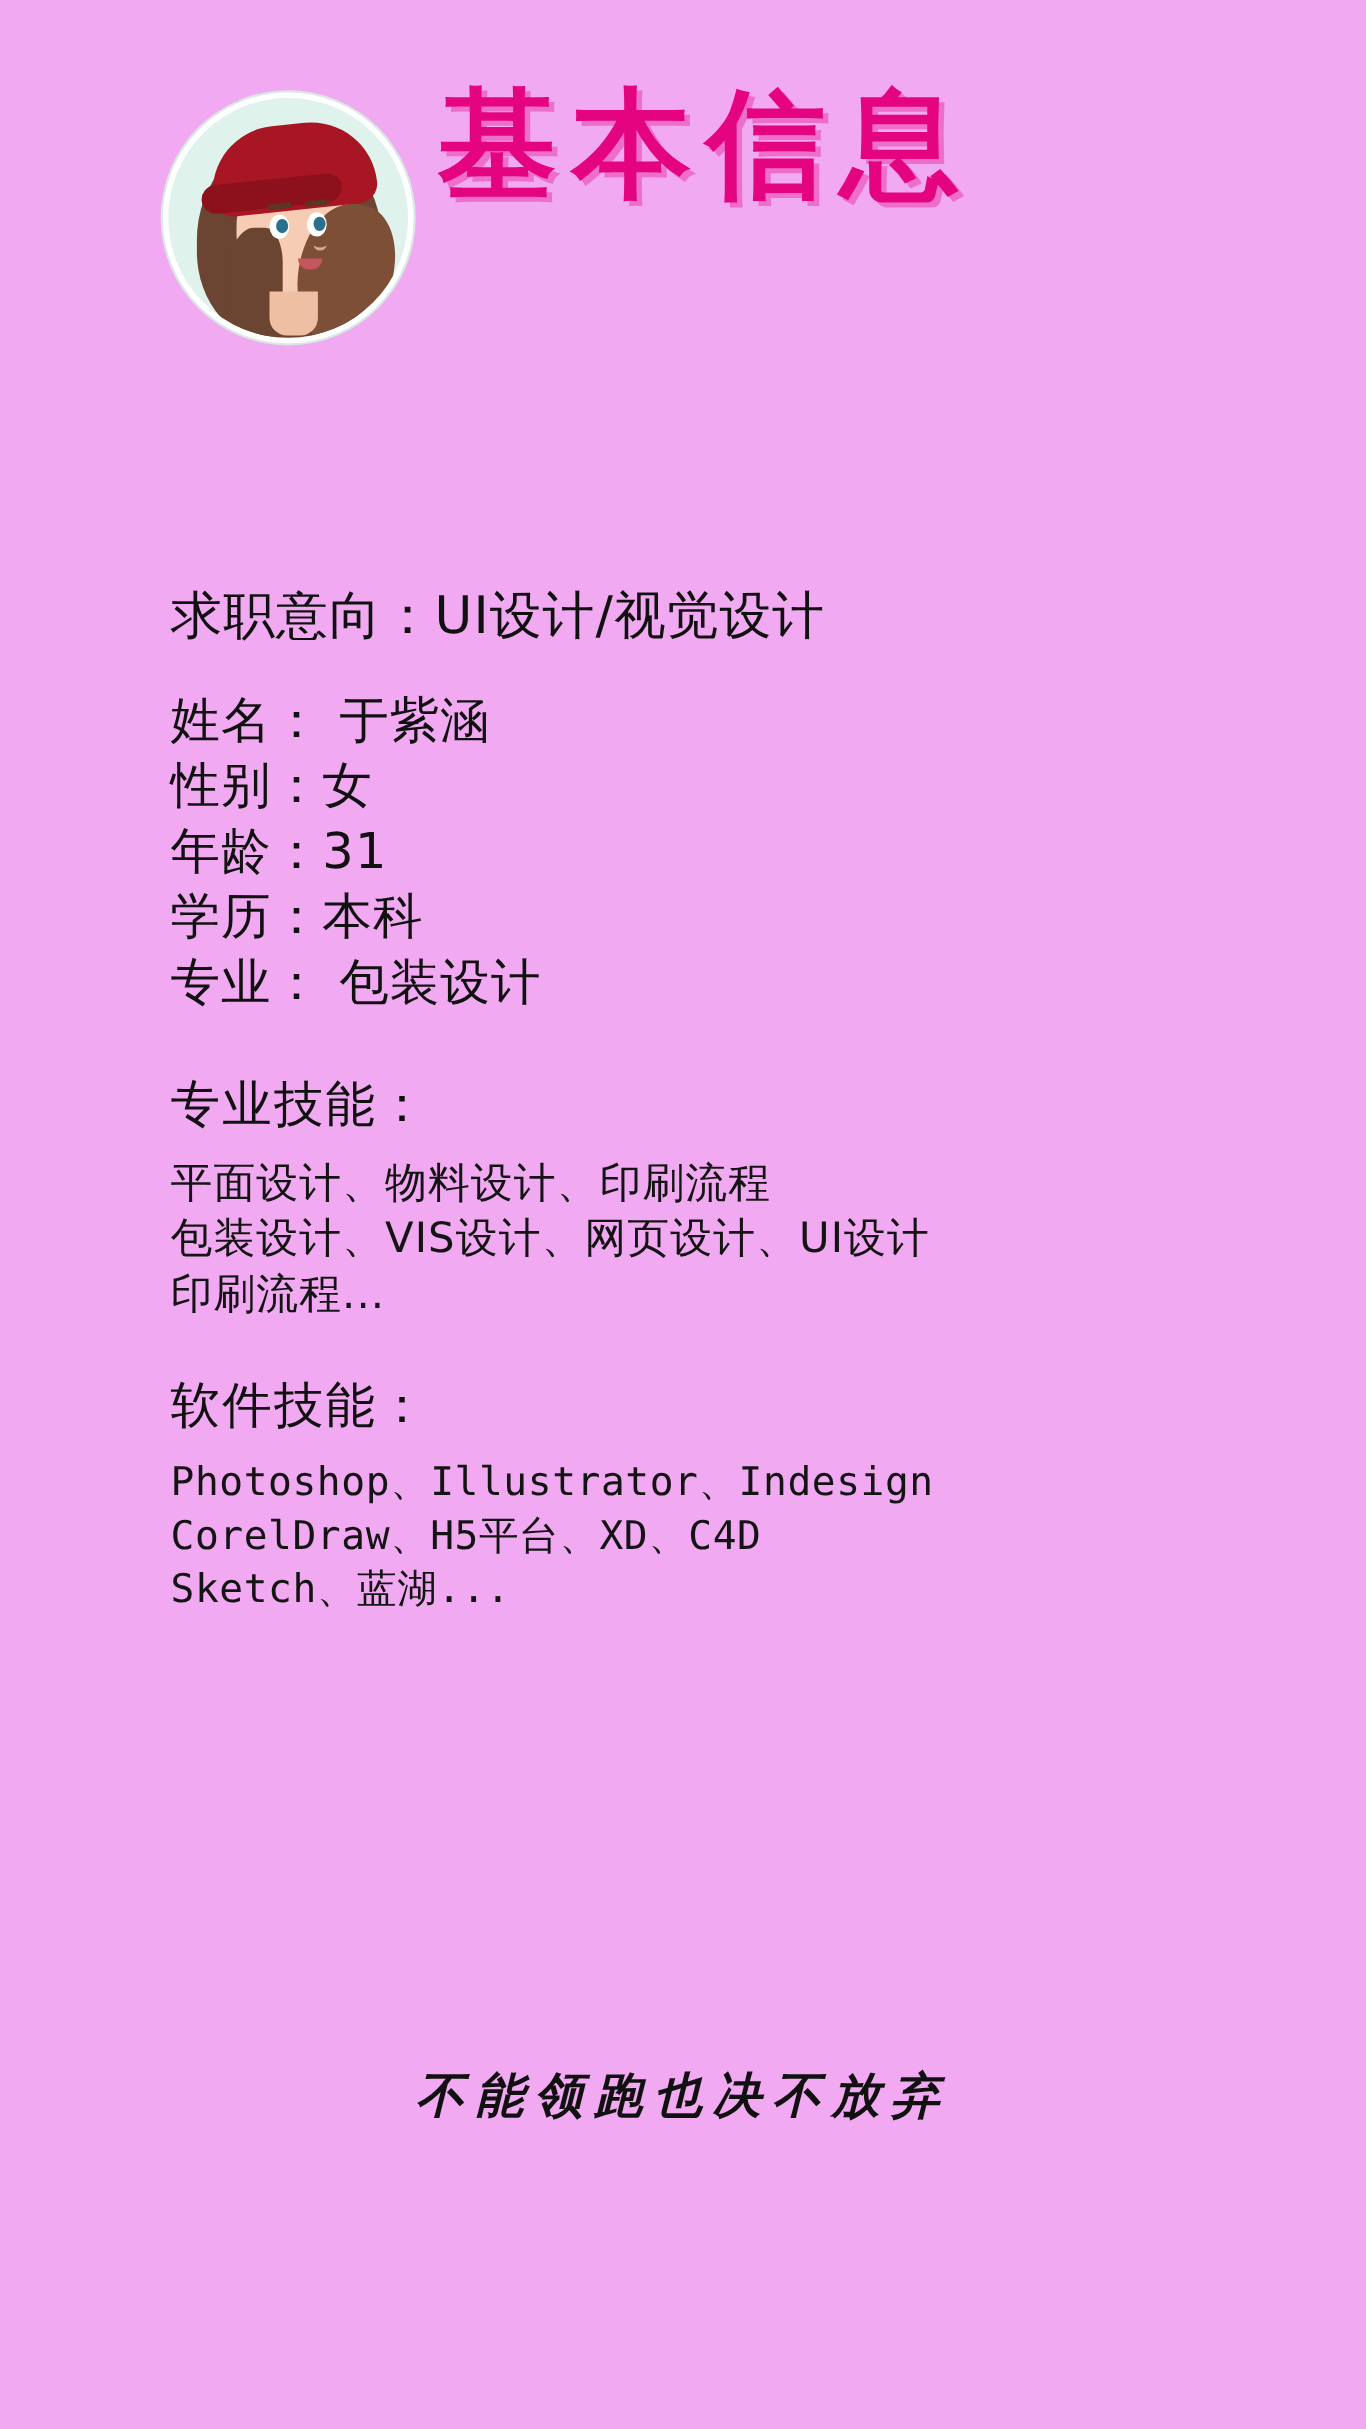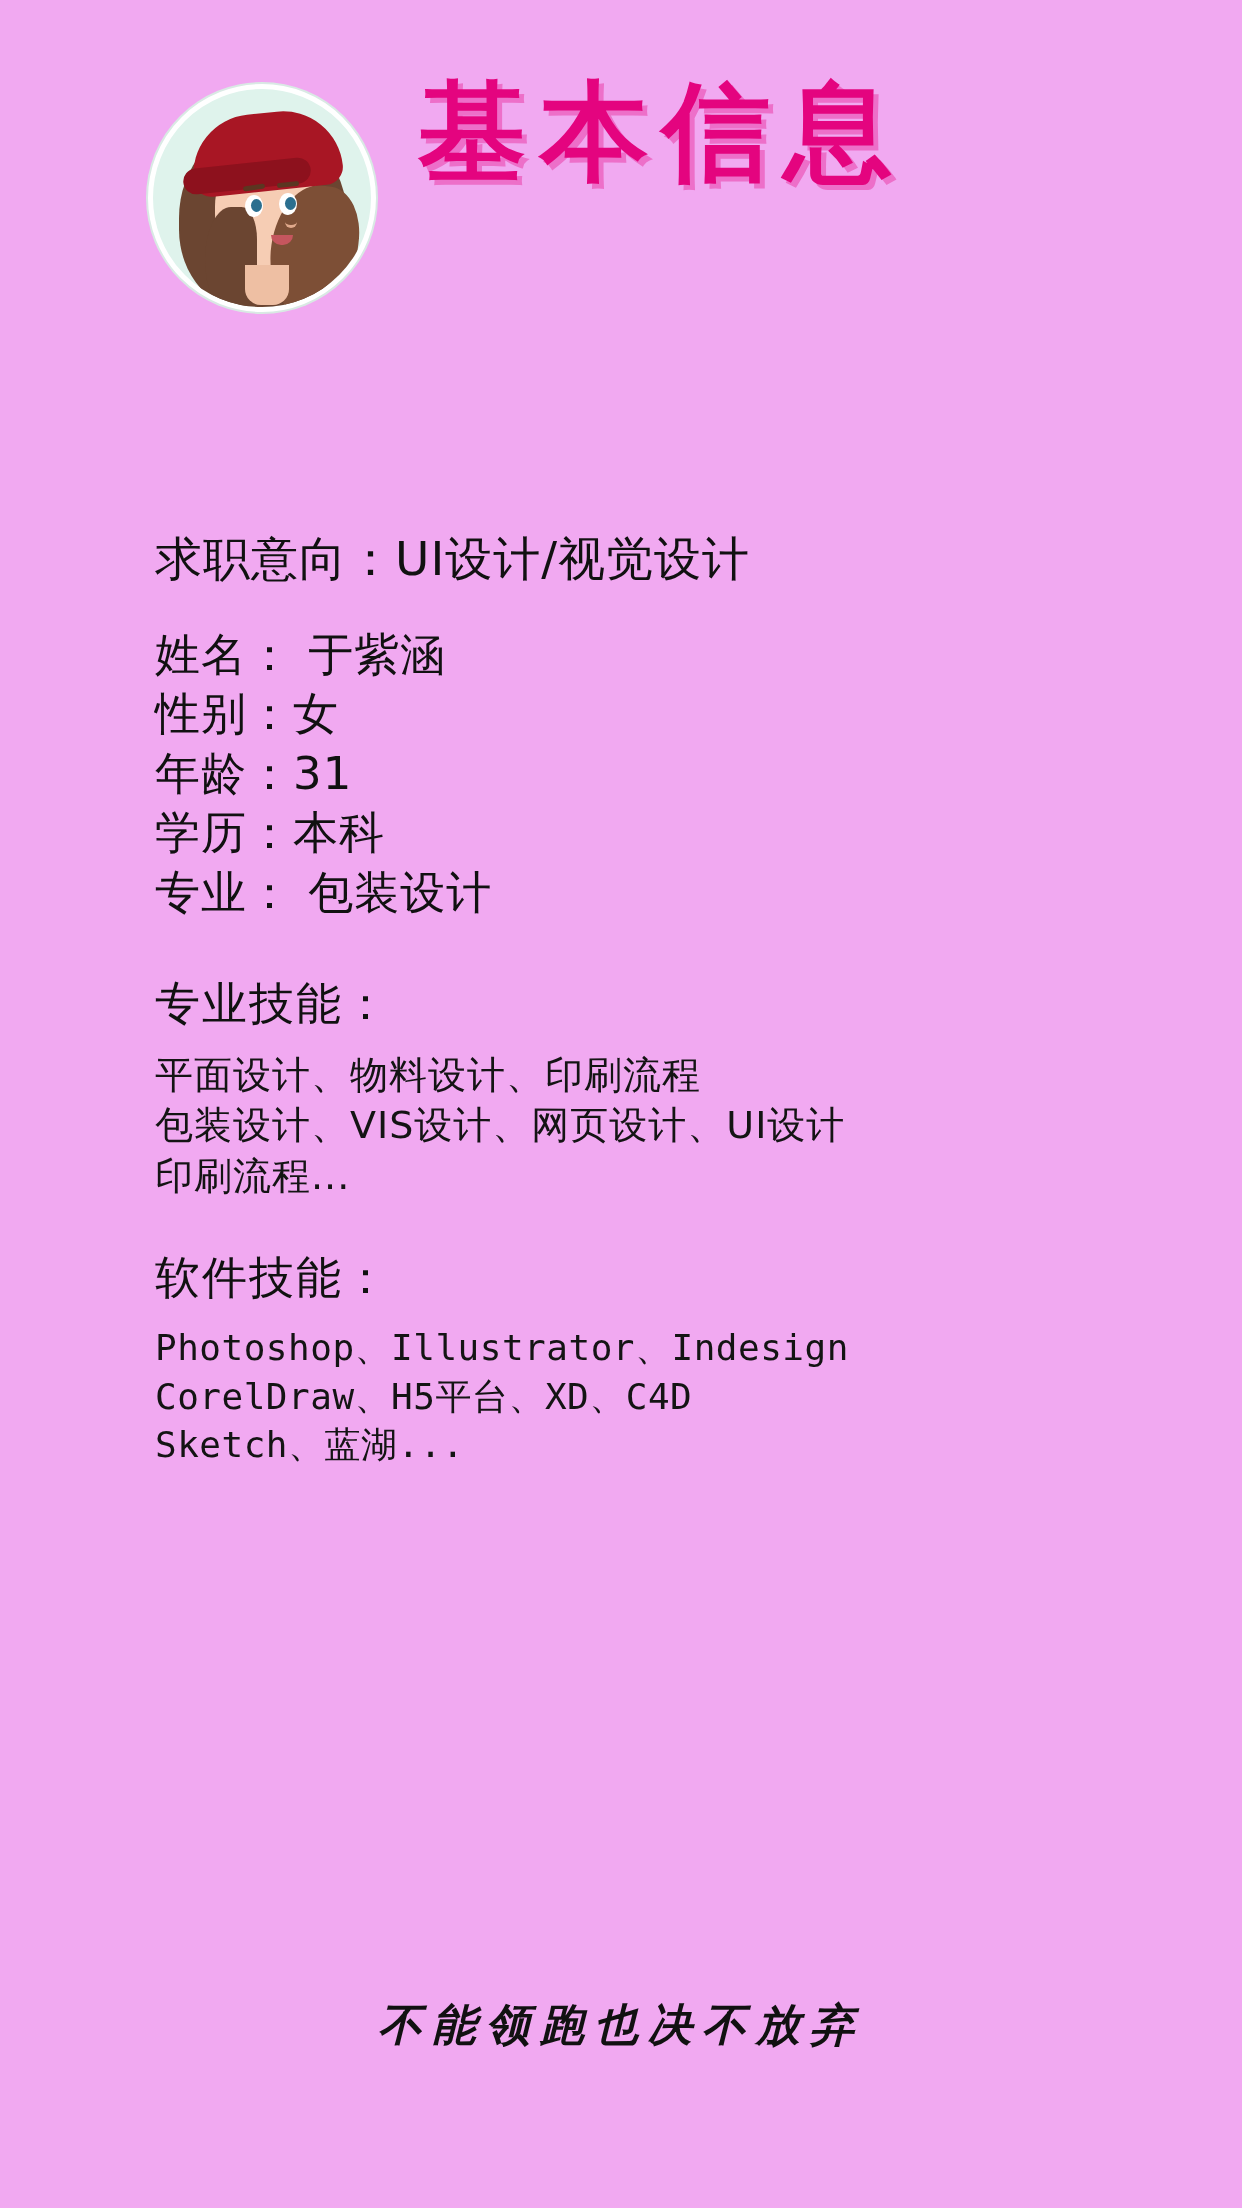--- a/index.html
+++ b/index.html
@@ -152,21 +152,21 @@
     position: absolute;
     left: 52px;
     top: 118px;
     width: 52px;
     height: 106px;
     background: #6b4531;
     border-radius: 50% 30% 40% 50%;
   }
 
   .title-block {
-    margin-left: 42px;
+    margin-left: 22px;
     margin-top: 0;
   }
   .title-cn {
     font-family: "DejaVu Sans", "Liberation Sans", sans-serif;
     font-weight: 700;
     font-size: 108px;
     line-height: 1.0;
     color: #e4047f;
     letter-spacing: 14px;
     white-space: nowrap;
@@ -226,21 +226,21 @@
     font-family: "DejaVu Sans Mono", "Liberation Mono", monospace;
     font-size: 36px;
     letter-spacing: 0.5px;
     line-height: 1.36;
   }
 
   
   .slogan {
     position: absolute;
     left: 0;
-    top: 1996px;
+    top: 1876px;
     width: 1242px;
     text-align: center;
     font-family: "DejaVu Serif", "Liberation Serif", serif;
     font-style: italic;
     font-weight: 700;
     font-size: 44px;
     letter-spacing: 10px;
     color: #111111;
   }
 </style>

